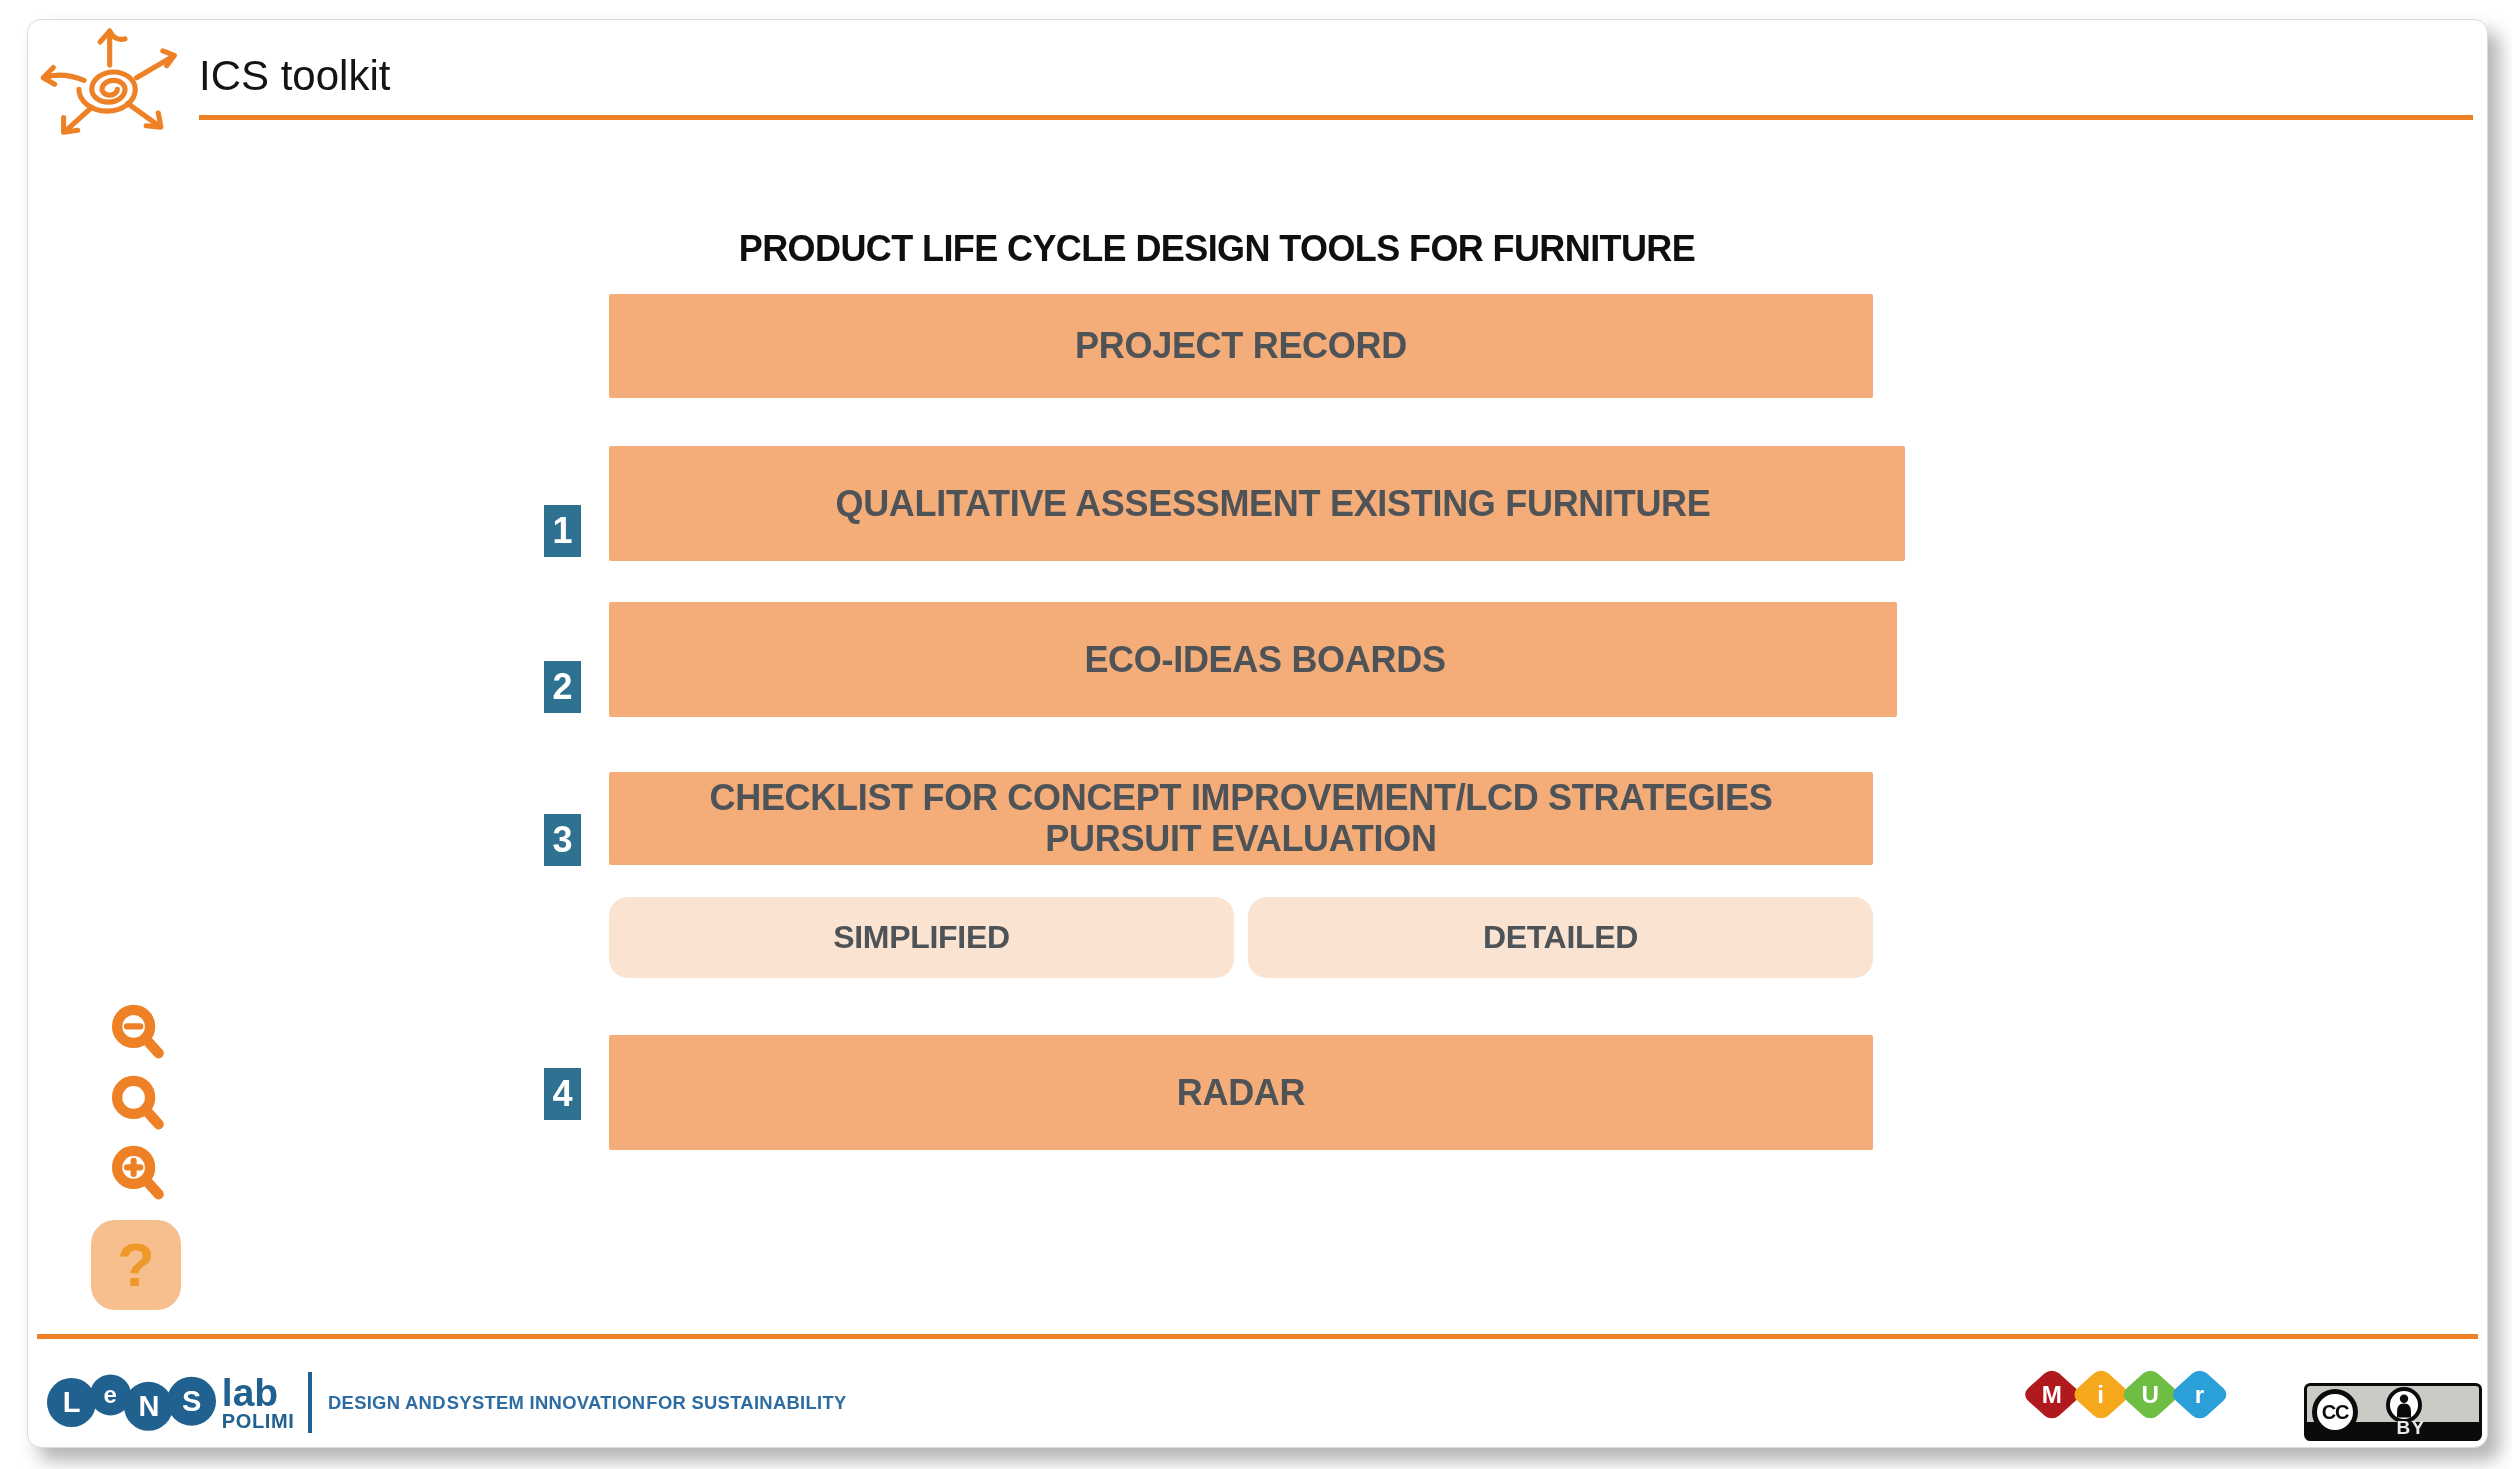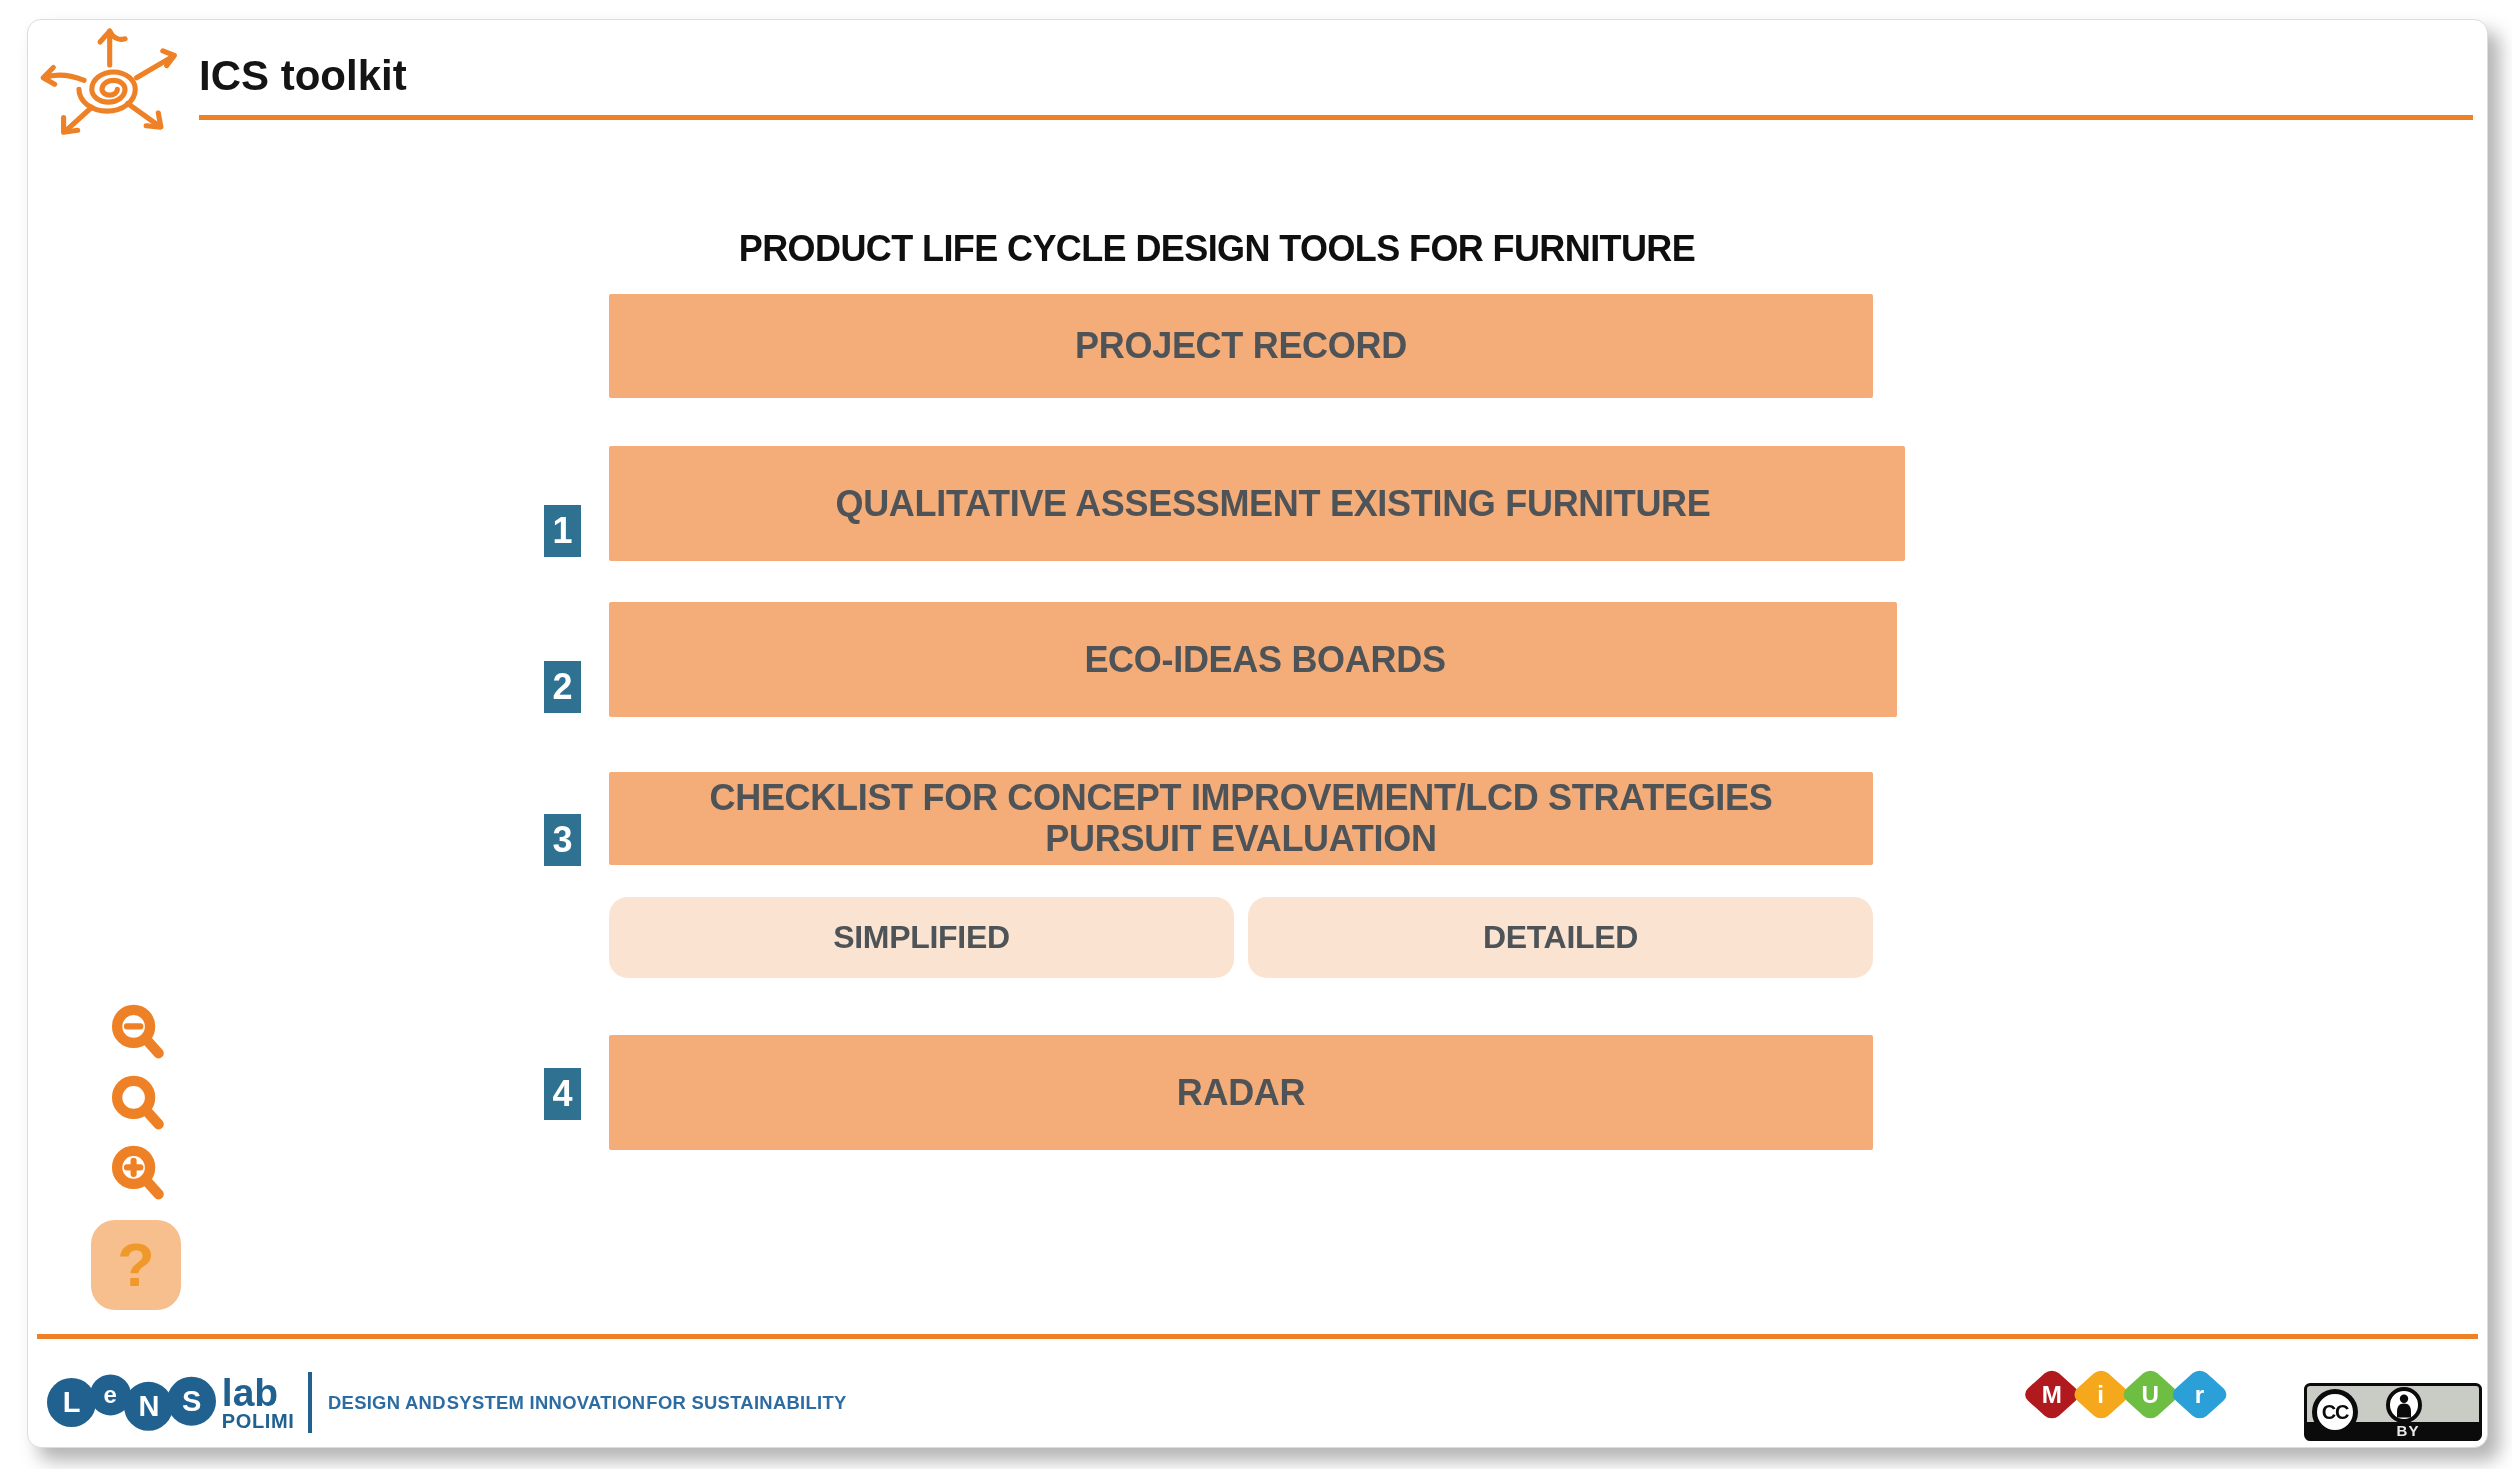--- a/index.html
+++ b/index.html
@@ -3,21 +3,21 @@
 <meta charset="utf-8">
 <style>
   html, body { margin:0; padding:0; width:2512px; height:1469px; background:#ffffff;
                font-family:"Liberation Sans", sans-serif; overflow:hidden; }
   .card { position:absolute; left:27px; top:19px; width:2459px; height:1427px;
           background:#ffffff; border:1.3px solid #dcdcdc; border-radius:14px;
           box-shadow: 11.4px 12.7px 18px rgba(90,90,90,0.45); overflow:hidden; }
 
   
   .ics-logo { position:absolute; left:10px; top:3.8px; width:160px; height:114px; }
-  .app-title { position:absolute; left:171px; top:32px; font-size:42px; font-weight:bold;
+  .app-title { position:absolute; left:171px; top:32px; font-size:42px; font-weight:normal;
                color:#141414; letter-spacing:0; }
   .header-rule { position:absolute; left:171px; top:95px; width:2274px; height:5px;
                  background:var(--accent); }
 
   
   .main-title { position:absolute; left:557px; top:208px; width:1264px; text-align:center;
                 font-size:36px; font-weight:bold; color:#0f0f0f; letter-spacing:-0.6px; }
 
   .tool-btn { position:absolute; left:581px; width:1264px; background:var(--button);
               border-radius:2px; display:flex; align-items:center; justify-content:center;
@@ -76,21 +76,21 @@
           transform:scaleX(1.12); transform-origin:left center; }
   .diamond { width:39px; height:39px; border-radius:9px; transform:rotate(45deg);
              margin-right:5px; display:flex; align-items:center; justify-content:center; }
   .diamond span { transform:rotate(-45deg) scaleX(0.9); color:#ffffff; font-weight:bold;
                   font-size:24px; }
 
   .cc-badge { position:absolute; left:2276px; top:1363px; width:178px; height:58px;
               background:#c9ccc5; border:3.8px solid #0b0b0b; border-radius:6.3px;
               box-sizing:border-box; }
   .cc-strip { position:absolute; left:0; bottom:0; width:100%; height:16.5px; background:#0b0b0b; }
-  .cc-by { position:absolute; bottom:-0.6px; left:52%; color:#e9e9e9; font-size:15px;
+  .cc-by { position:absolute; bottom:-0.6px; left:52%; color:#e9e9e9; font-size:19px;
            font-weight:bold; letter-spacing:1.3px; }
   .cc-circle { position:absolute; left:5px; top:3.2px; width:36px; height:36px;
                border:5px solid #0b0b0b; border-radius:50%; background:#ffffff;
                display:flex; align-items:center; justify-content:center; font-weight:bold;
                font-size:20px; color:#0b0b0b; letter-spacing:-1.3px; }
   .cc-person { position:absolute; left:79px; top:1.3px; width:28px; height:28px;
                border:4.4px solid #0b0b0b; border-radius:50%; background:#ffffff; }
 </style>
 </head>
 <body>

